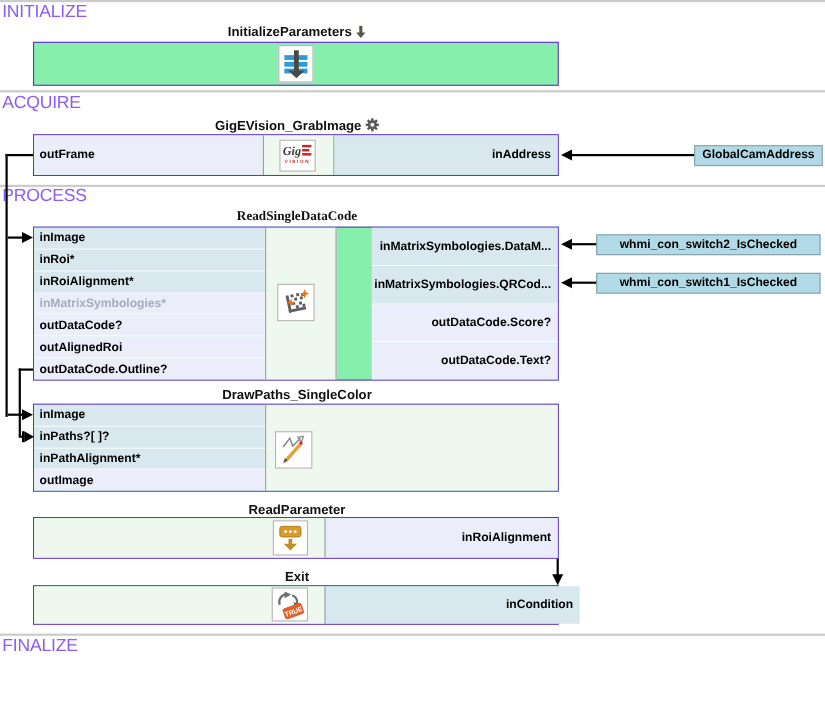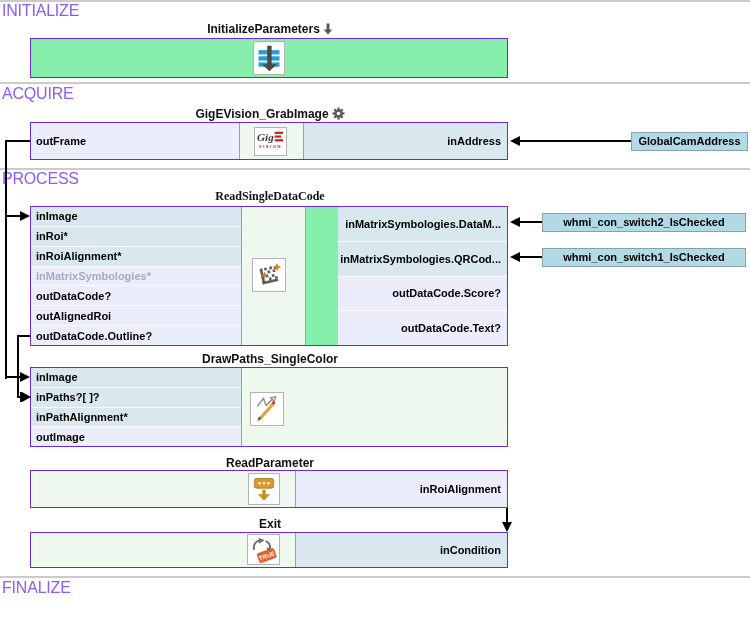--- a/index.html
+++ b/index.html
@@ -170,21 +170,21 @@
     <rect x="14" y="17" width="4" height="6" fill="#c0902a"></rect>
     <polygon points="9,22 23,22 16,29" fill="#c0902a"></polygon>
   </svg>
 </div>
 
 <div class="blk-title" style="top:516px;">
   <span>Exit</span>
 </div>
 <div class="blk" style="top:532px;height:36px;">
   <div class="cell greenbg" style="left:0;top:0;width:264px;height:34px;"></div>
-  <div class="cell inbg pr" style="left:264px;top:0;width:212px;height:34px;line-height:34px;border-left:1px solid #9aa0a4;">inCondition</div>
+  <div class="cell inbg pr" style="left:264px;top:0;width:232px;height:34px;line-height:34px;border-left:1px solid #9aa0a4;">inCondition</div>
 </div>
 <div class="iconbox" style="left:247px;top:534px;width:33px;height:31px;">
   <svg width="29" height="27" viewBox="0 0 33 31">
     <path d="M6,16 A8,8 0 0 1 13,5" fill="none" stroke="#6e6e6e" stroke-width="2.2"></path>
     <polygon points="11,2 18,5 11,9" fill="#6e6e6e"></polygon>
     <path d="M19,6 A8,8 0 0 1 24,14" fill="none" stroke="#6e6e6e" stroke-width="2.2"></path>
     <polygon points="20,13 27,15 22,19" fill="#6e6e6e"></polygon>
     <g transform="rotate(-20 20 22)">
       <rect x="10" y="17" width="20" height="11" rx="1.5" fill="#e8622a" stroke="#c94e1c" stroke-width="0.8"></rect>
       <text x="20" y="25.5" text-anchor="middle" font-size="7" font-weight="bold" fill="#ffffff" font-family="Liberation Sans, sans-serif">TRUE</text>

